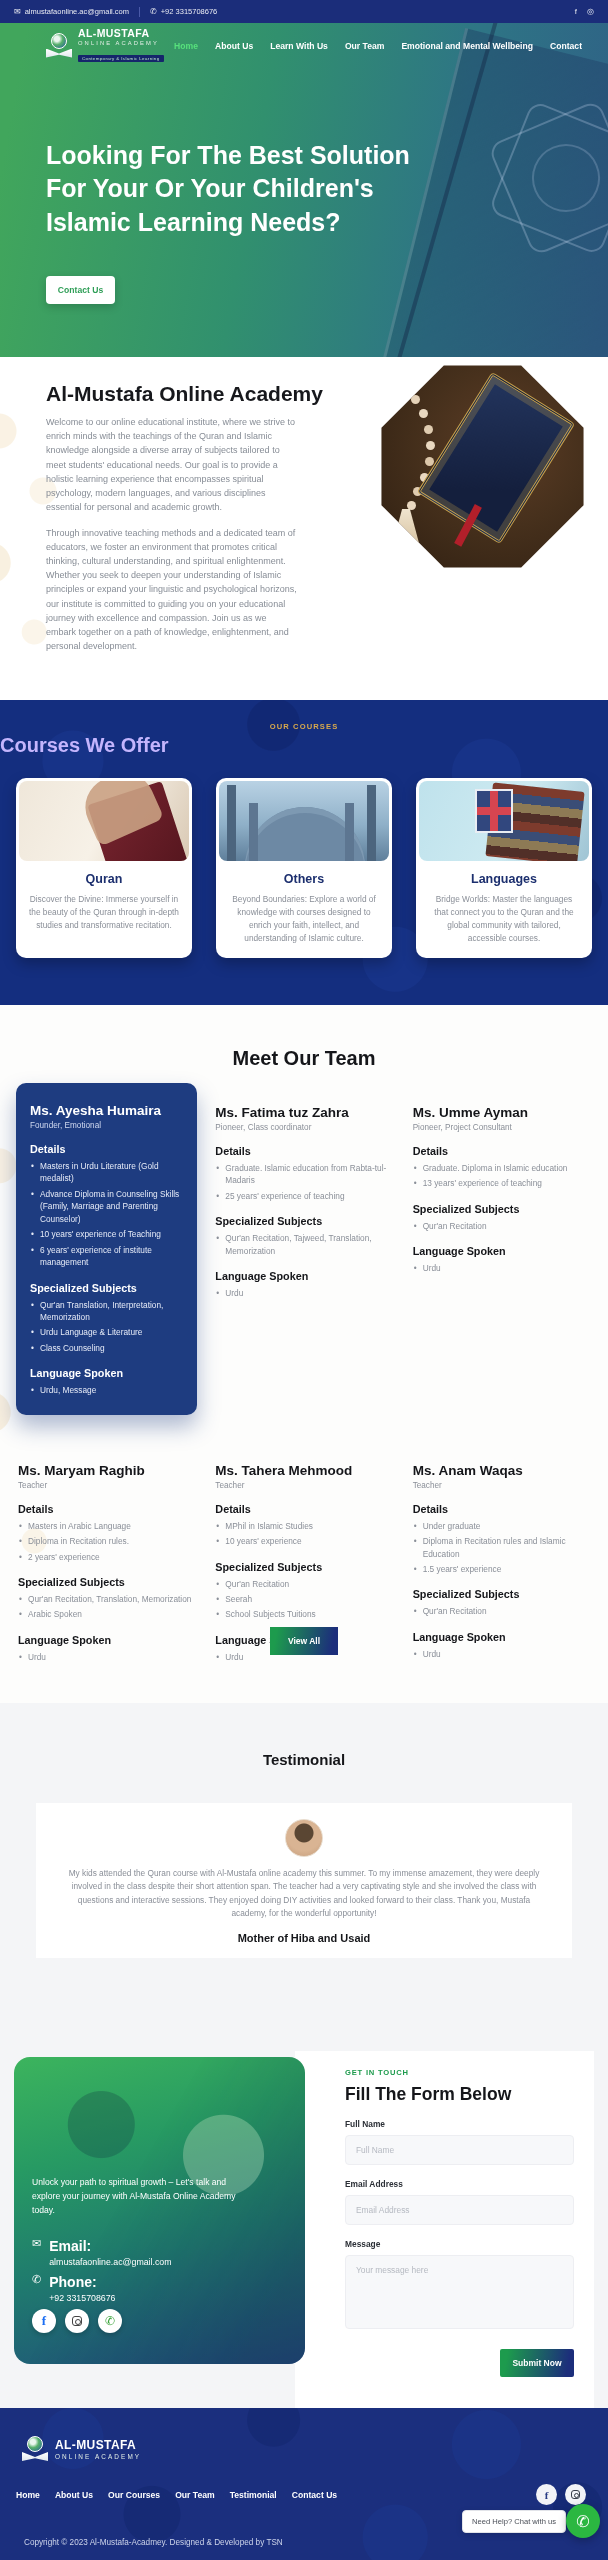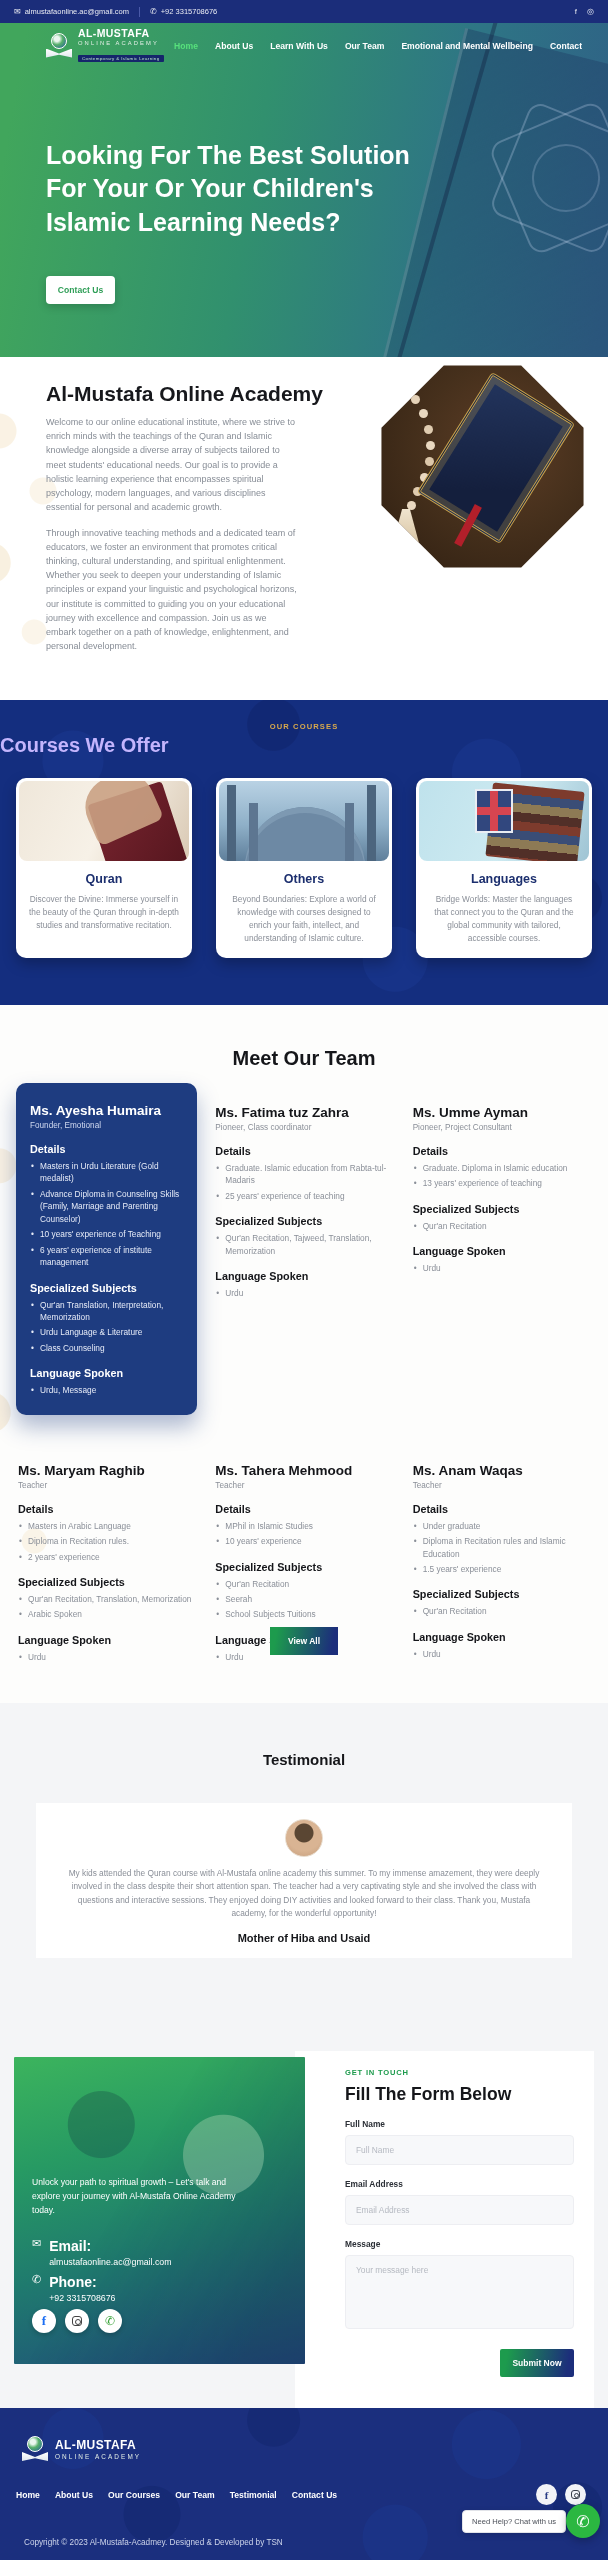--- a/index.html
+++ b/index.html
@@ -120,21 +120,21 @@
 
   
   .lower { position:relative; height:705px; background:#f4f5f7; overflow:hidden; }
   .testimonial-heading { position:absolute; top:48px; width:100%; text-align:center; font-size:15px; font-weight:bold; color:#15161a; }
   .testimonial-card { position:absolute; left:36px; right:36px; top:100px; height:155px; background:#fff; text-align:center; padding-top:16px; }
   .avatar { width:38px; height:38px; border-radius:50%; margin:0 auto; background:radial-gradient(circle at 50% 36%, #5a4633 0 9px, #d9b493 10px 60%, #c49c7b 100%); border:1px solid #e8dccd; }
   .testimonial-quote { margin:10px 26px 0; font-size:8.3px; line-height:1.6; color:#8a8f98; }
   .testimonial-author { margin-top:12px; font-size:11px; font-weight:bold; color:#15161a; }
 
   .form-panel { position:absolute; left:295px; right:14px; top:348px; height:358px; background:#fff; }
-  .contact-image { position:absolute; left:14px; top:354px; width:291px; height:307px; border-radius:1px; overflow:hidden;
+  .contact-image { position:absolute; left:14px; top:354px; width:291px; height:307px; border-radius:16px; overflow:hidden;
     background:linear-gradient(165deg,#3cb45d 0%,#279a63 30%,#1f7a6e 60%,#20497c 100%); }
   .contact-image .photo-hint { position:absolute; inset:0; opacity:.25;
     background:
       radial-gradient(circle 60px at 72% 32%, #f2e8d8 0 40px, transparent 41px),
       linear-gradient(120deg, transparent 40%, #10223f 86%),
       radial-gradient(circle 34px at 30% 22%, #0e2a3f 0 33px, transparent 34px); }
   .contact-copy { position:absolute; left:18px; top:118px; width:210px; color:#fff; font-size:8.6px; line-height:1.65; }
   .contact-line { position:absolute; left:18px; color:#fff; display:flex; gap:8px; align-items:flex-start; }
   .contact-line .ci { font-size:11px; line-height:1.2; }
   .contact-line .cl-label { font-size:14px; font-weight:bold; }

